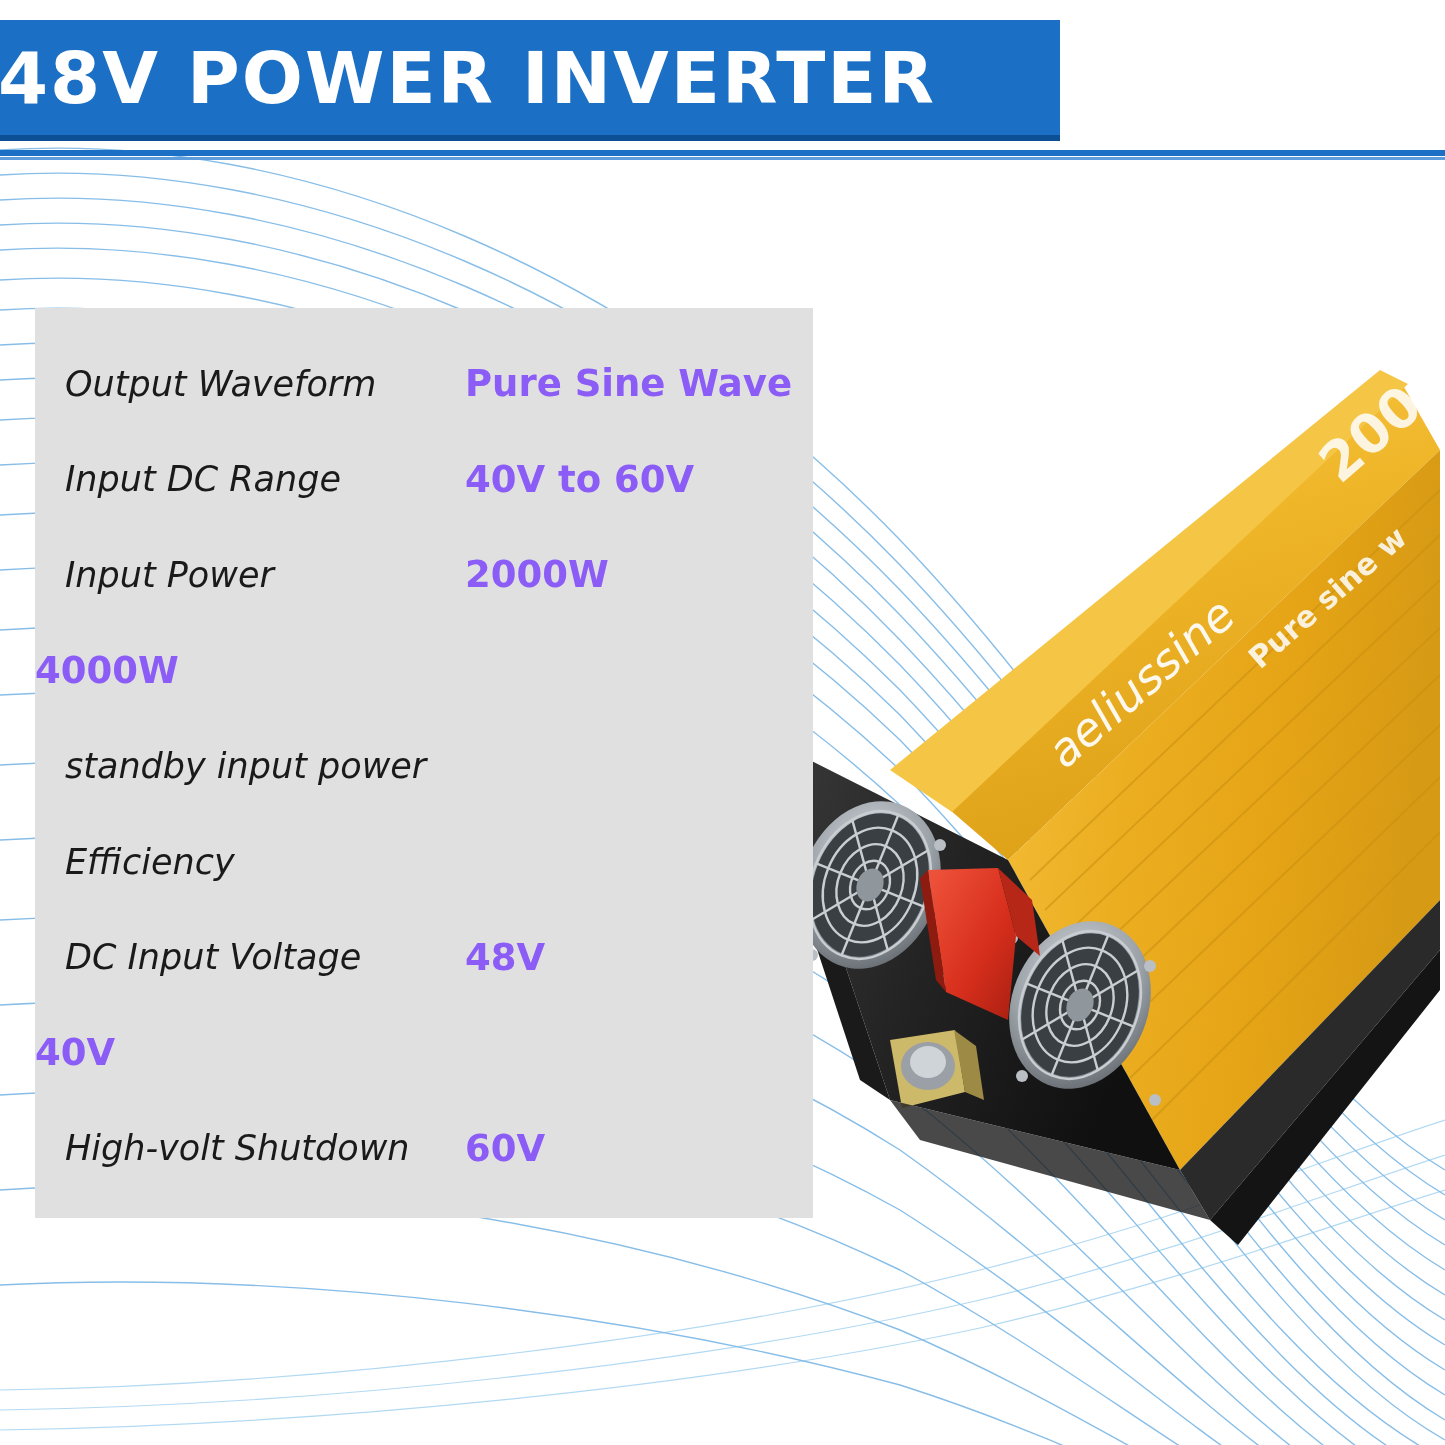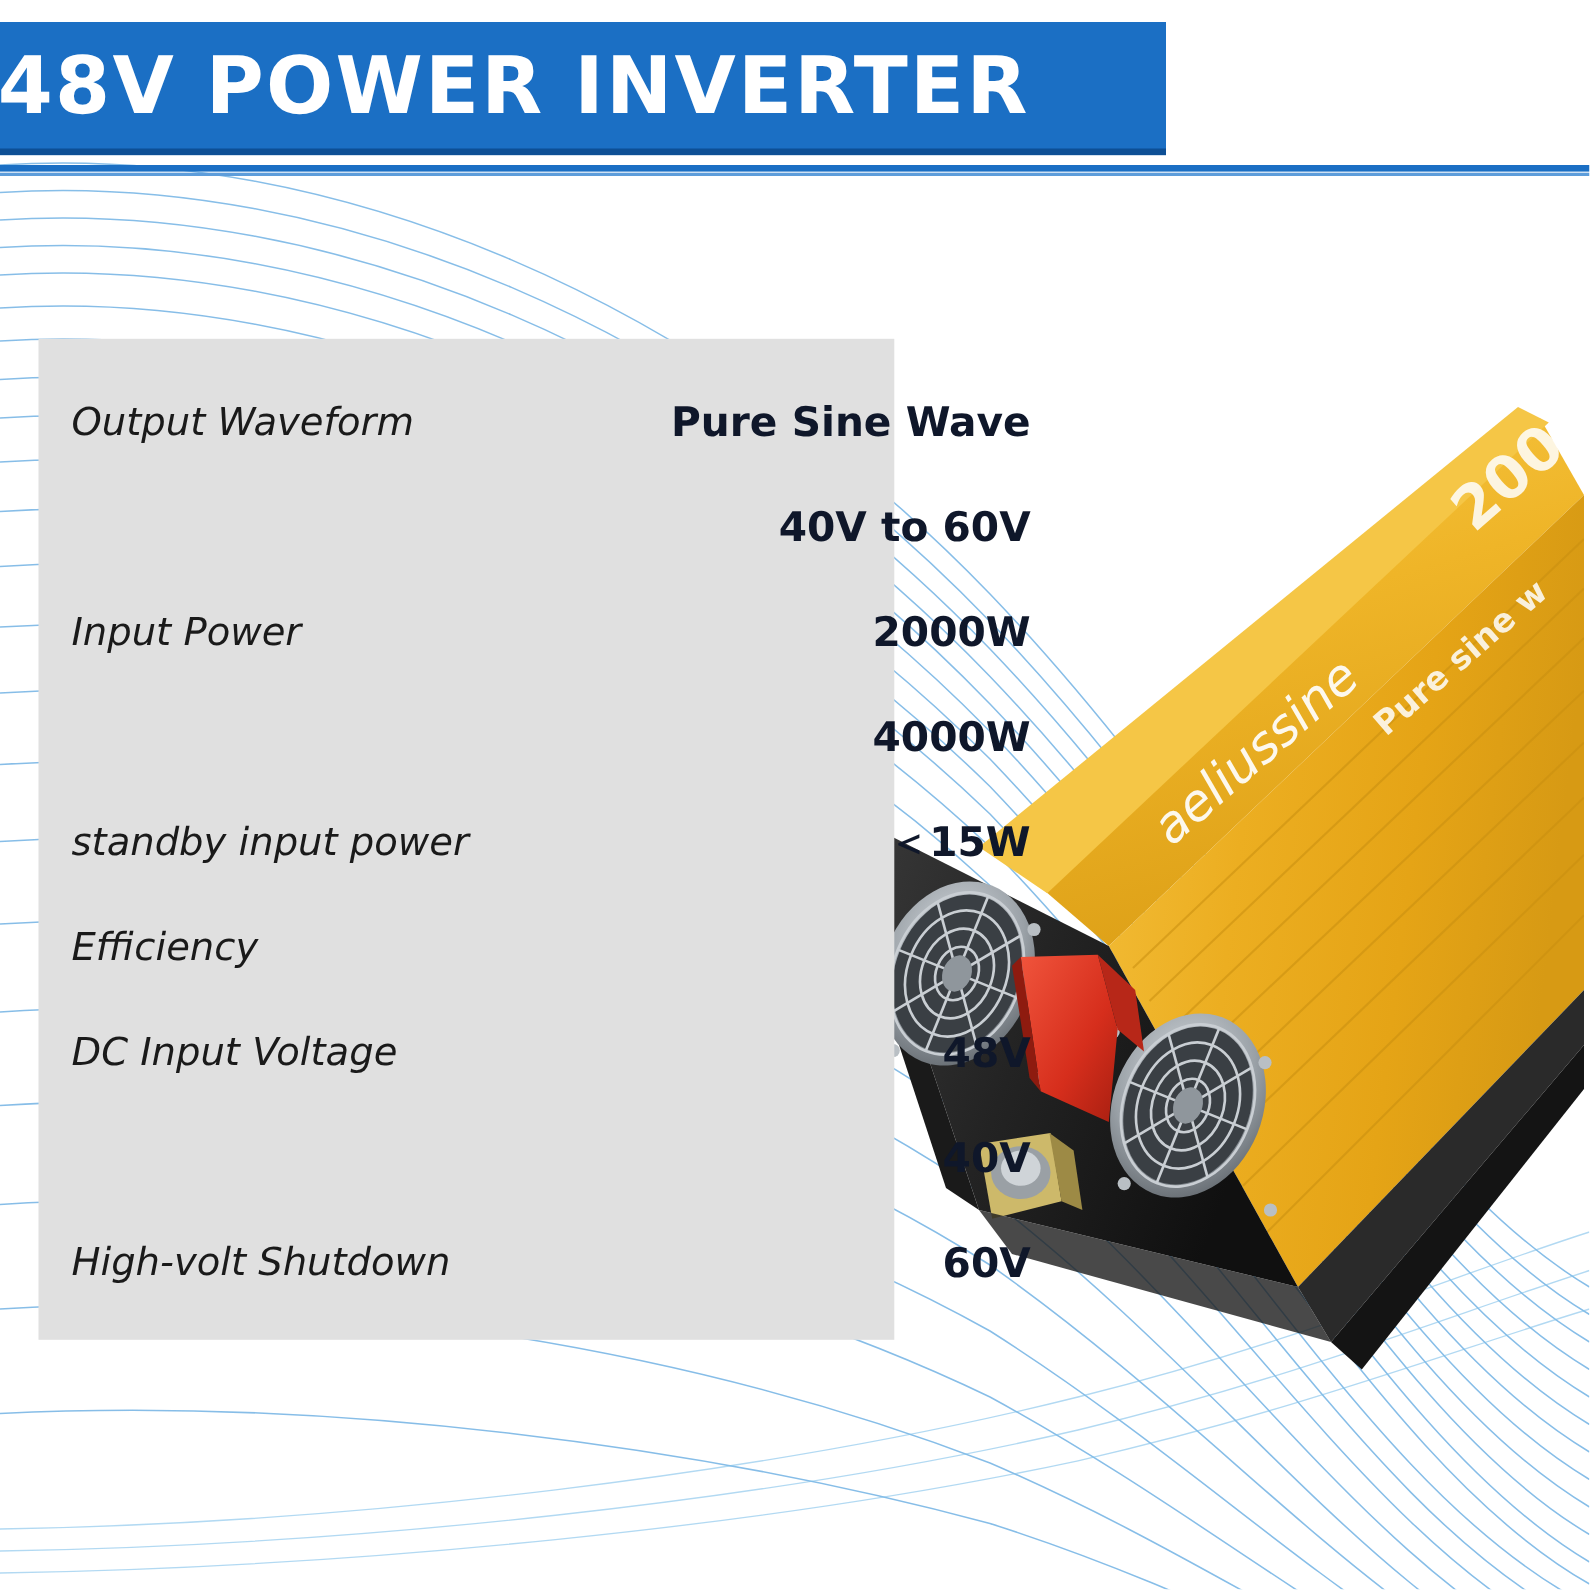--- a/index.html
+++ b/index.html
@@ -81,25 +81,25 @@
     padding-left:30px;
     box-sizing:border-box;
     font-family:"DejaVu Sans", sans-serif;
     font-style:italic;
     font-size:35px;
     color:#1a1a1a;
     white-space:nowrap;
   }
   .spec-value{
     flex:1;
-    text-align:right;
+    text-align:left;
     font-family:"DejaVu Sans", sans-serif;
     font-weight:bold;
     font-size:37px;
-    color:#0f172a;
+    color:#8b5cf6;
     white-space:nowrap;
     padding-right:20px;
   }
 
   
   .product{
     position:absolute;
     left:740px; top:340px;
     width:700px; height:940px;
     z-index:2;
@@ -147,32 +147,32 @@
 <div class="banner-rule thin"></div>
 
 <div class="spec-panel"></div>
 
 <div class="spec-table">
   <div class="spec-row">
     <div class="spec-label">Output Waveform</div>
     <div class="spec-value">Pure Sine Wave</div>
   </div>
   <div class="spec-row">
+    <div class="spec-label">Input DC Range</div>
     <div class="spec-value">40V to 60V</div>
   </div>
   <div class="spec-row">
     <div class="spec-label">Input Power</div>
     <div class="spec-value">2000W</div>
   </div>
   <div class="spec-row">
     <div class="spec-value">4000W</div>
   </div>
   <div class="spec-row">
     <div class="spec-label">standby input power</div>
-    <div class="spec-value">＜15W</div>
   </div>
   <div class="spec-row">
     <div class="spec-label">Efficiency</div>
   </div>
   <div class="spec-row">
     <div class="spec-label">DC Input Voltage</div>
     <div class="spec-value">48V</div>
   </div>
   <div class="spec-row">
     <div class="spec-value">40V</div>

